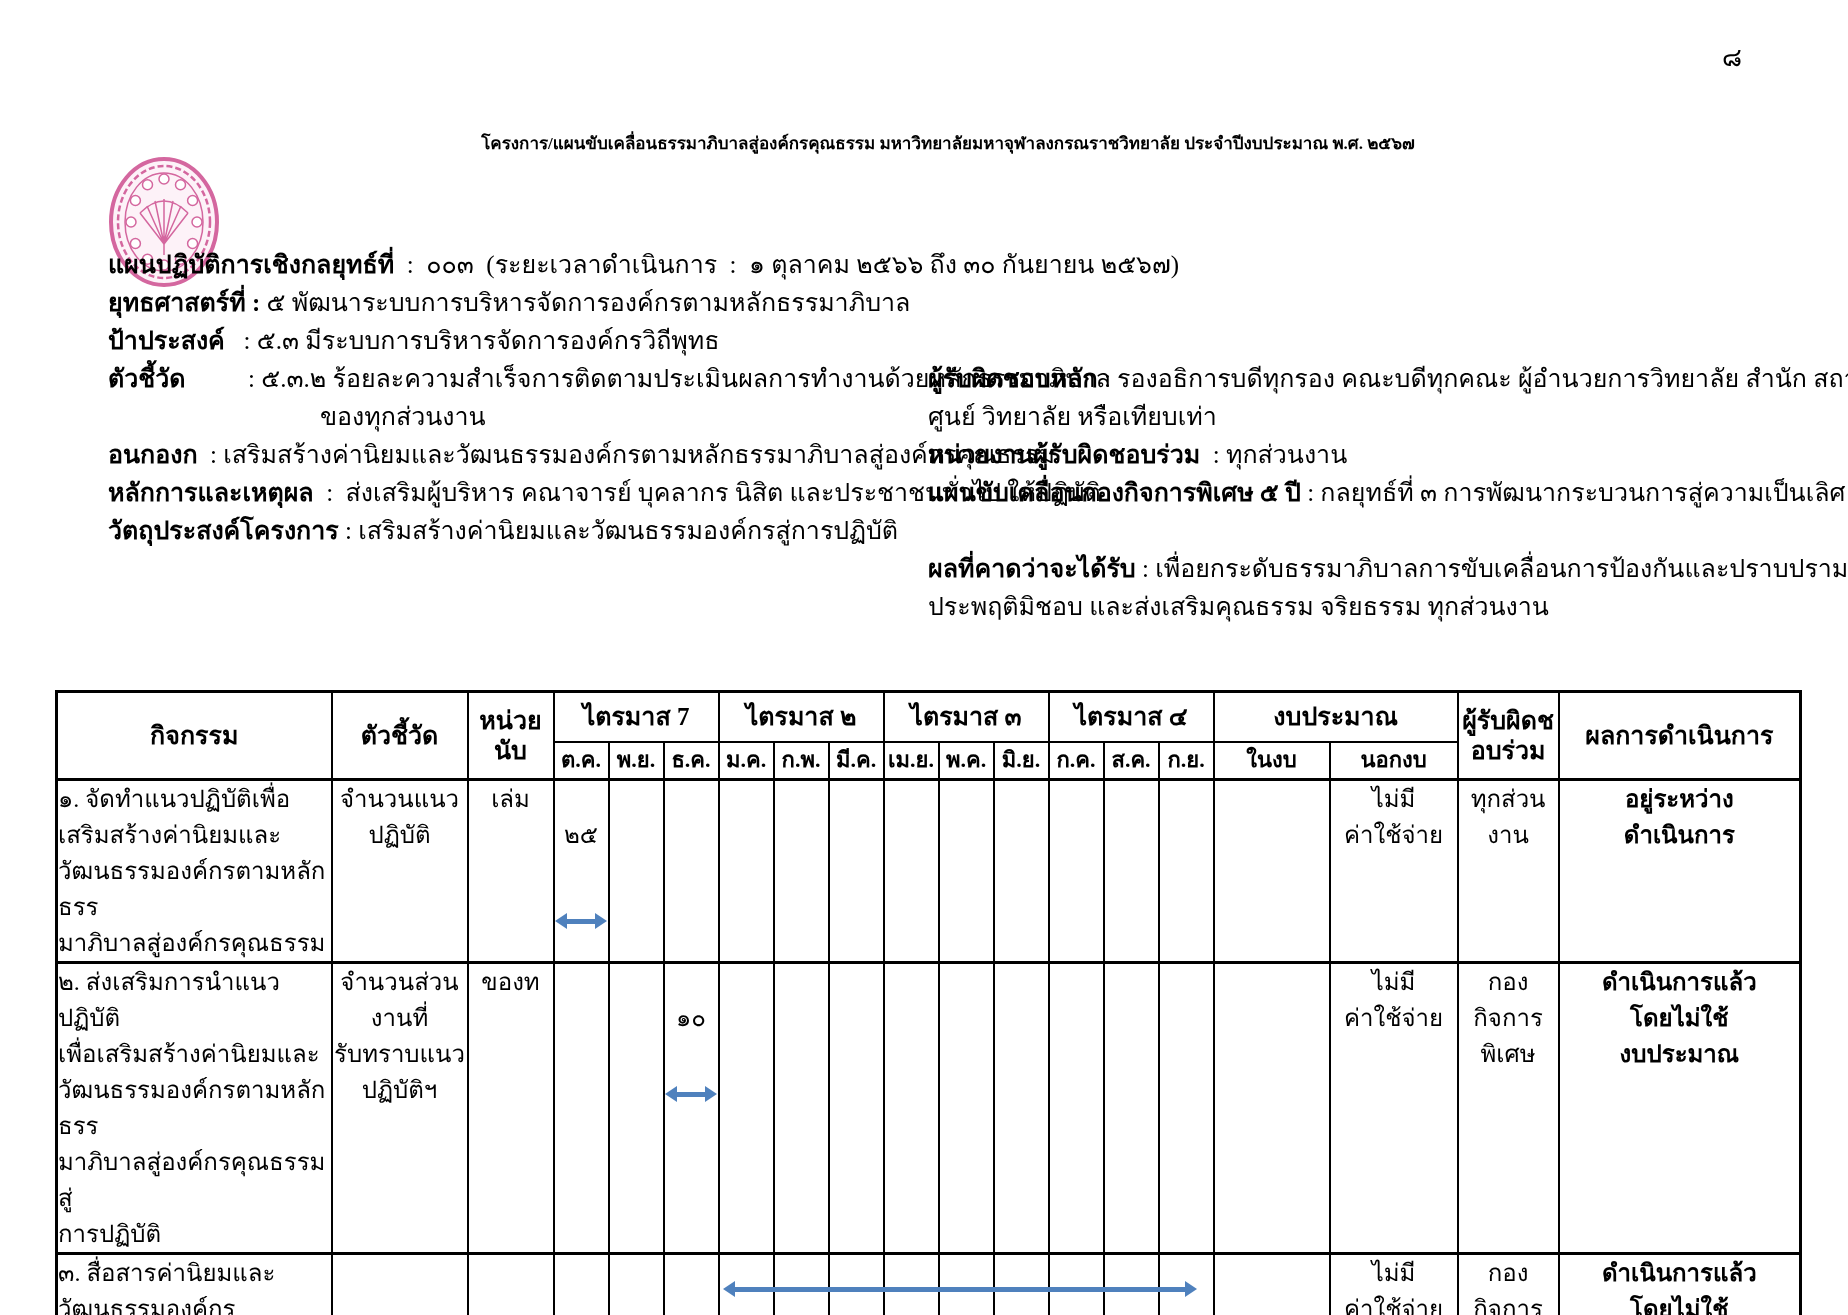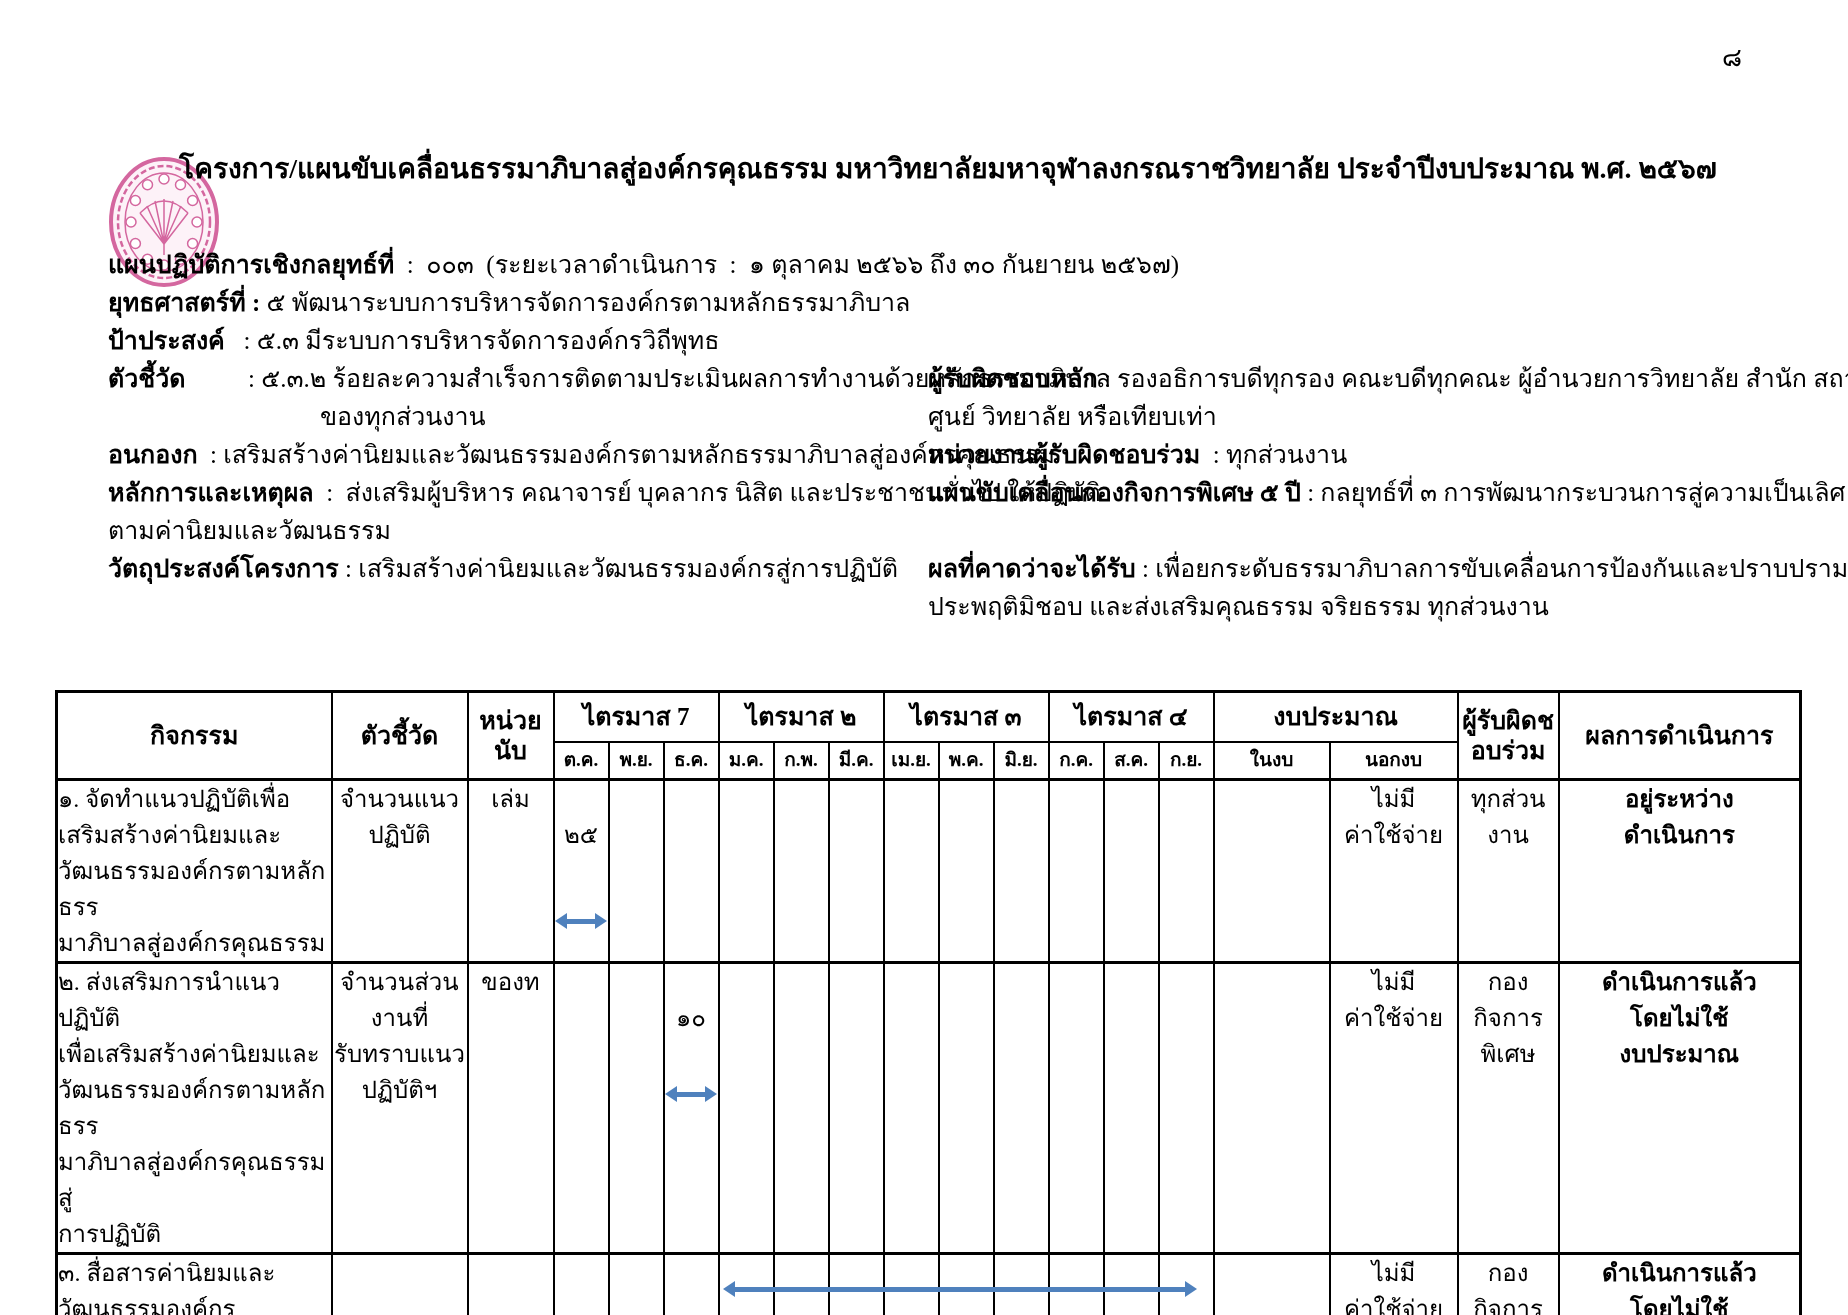--- a/index.html
+++ b/index.html
@@ -8,39 +8,39 @@
     font-family:"Liberation Serif","DejaVu Serif",serif; color:#000; overflow:hidden;
   }
   .page-number { position:absolute; top:36px; right:106px; font-size:26px; }
 
   .seal { position:absolute; left:108px; top:156px; }
   .seal .s-stroke { stroke:var(--seal,#d4679f); }
   .seal .s-fill   { fill:var(--seal_fill,#fdf2f8); }
   .seal .s-dotfill{ fill:#ffffff; }
 
   .doc-title {
-    position:absolute; top:146px; left:0; width:100%; box-sizing:border-box;
-    padding-left:48px; text-align:center; font-weight:bold; font-size:28px;font-family:Liberation Serif, serif;
+    position:absolute; top:129px; left:0; width:100%; box-sizing:border-box;
+    padding-left:48px; text-align:center; font-weight:bold; font-size:17px;font-family:Liberation Serif, serif;
   }
 
   .info-block { position:absolute; font-size:25px; }
   .info-left  { left:108px; top:246px; width:740px; }
   .info-right { left:928px; top:360px; width:890px; }
   .info-line  { height:38px; line-height:38px; white-space:pre; }
   .info-line .label { font-weight:bold; }
   .indent-1 { padding-left:212px; }
   .spacer-line { height:38px; }
 
   .plan-table-wrap { position:absolute; left:55px; top:690px; }
   table.plan { border-collapse:collapse; table-layout:fixed; width:1744px; border:3px solid #000; }
   table.plan th, table.plan td { border:2px solid #000; padding:0; }
   thead th { font-weight:bold; font-size:25px; text-align:center; vertical-align:middle; white-space:pre-line; line-height:30px; }
   tr.quarter-row { height:50px; }
   tr.months-row  { height:38px; }
-  tr.months-row th { border-bottom:3px solid #000; font-size:19px; }
+  tr.months-row th { border-bottom:3px solid #000; font-size:22px; }
   thead th[rowspan] { border-bottom:3px solid #000; }
 
   tbody tr { border-bottom:3px solid #000; }
   tbody td { font-size:24px; line-height:36px; vertical-align:top; text-align:center; white-space:pre-line; padding-top:6px;margin-top:44px; }
   tr.row-1 { height:158px; }
   tr.row-2 { height:186px; }
   tr.row-3 { height:100px; }
   td.activity { text-align:left; padding:6px 6px 0 10px; }
   td.result { font-weight:bold; }
   td.rel { position:relative; overflow:visible; }
@@ -85,21 +85,20 @@
   <div class="doc-title">โครงการ/แผนขับเคลื่อนธรรมาภิบาลสู่องค์กรคุณธรรม มหาวิทยาลัยมหาจุฬาลงกรณราชวิทยาลัย ประจำปีงบประมาณ พ.ศ. ๒๕๖๗</div>
 
   <div class="info-block info-left">
     <div class="info-line"><span class="label">แผนปฏิบัติการเชิงกลยุทธ์ที่</span><span>  :  ๐๐๓  (ระยะเวลาดำเนินการ  :  ๑ ตุลาคม ๒๕๖๖ ถึง ๓๐ กันยายน ๒๕๖๗)</span></div>
     <div class="info-line"><span class="label">ยุทธศาสตร์ที่ :</span><span> ๕ พัฒนาระบบการบริหารจัดการองค์กรตามหลักธรรมาภิบาล</span></div>
     <div class="info-line"><span class="label">ป้าประสงค์</span><span>   : ๕.๓ มีระบบการบริหารจัดการองค์กรวิถีพุทธ</span></div>
     <div class="info-line"><span class="label">ตัวชี้วัด</span><span>          : ๕.๓.๒ ร้อยละความสำเร็จการติดตามประเมินผลการทำงานด้วยหลักธรรมาภิบาล</span></div>
     <div class="info-line indent-1"><span>ของทุกส่วนงาน</span></div>
     <div class="info-line"><span class="label">อนกองก</span><span>  : เสริมสร้างค่านิยมและวัฒนธรรมองค์กรตามหลักธรรมาภิบาลสู่องค์กรคุณธรรม</span></div>
     <div class="info-line"><span class="label">หลักการและเหตุผล</span><span>  :  ส่งเสริมผู้บริหาร คณาจารย์ บุคลากร นิสิต และประชาชนทั่วไป ให้ปฏิบัติ</span></div>
-    <div class="info-line"><span>ตามค่านิยมและวัฒนธรรม</span></div>
     <div class="info-line"><span class="label">วัตถุประสงค์โครงการ</span><span> : เสริมสร้างค่านิยมและวัฒนธรรมองค์กรสู่การปฏิบัติ</span></div>
   </div>
 
   <div class="info-block info-right">
     <div class="info-line"><span class="label">ผู้รับผิดชอบหลัก</span><span> : รองอธิการบดีทุกรอง คณะบดีทุกคณะ ผู้อำนวยการวิทยาลัย สำนัก สถาบัน</span></div>
     <div class="info-line"><span>ศูนย์ วิทยาลัย หรือเทียบเท่า</span></div>
     <div class="info-line"><span class="label">หน่วยงานผู้รับผิดชอบร่วม</span><span>  : ทุกส่วนงาน</span></div>
     <div class="info-line"><span class="label">แผนขับเคลื่อนกองกิจการพิเศษ ๕ ปี</span><span> : กลยุทธ์ที่ ๓ การพัฒนากระบวนการสู่ความเป็นเลิศ</span></div>
     <div class="spacer-line"></div>
     <div class="info-line"><span class="label">ผลที่คาดว่าจะได้รับ</span><span> : เพื่อยกระดับธรรมาภิบาลการขับเคลื่อนการป้องกันและปราบปรามการทุจริต</span></div>

